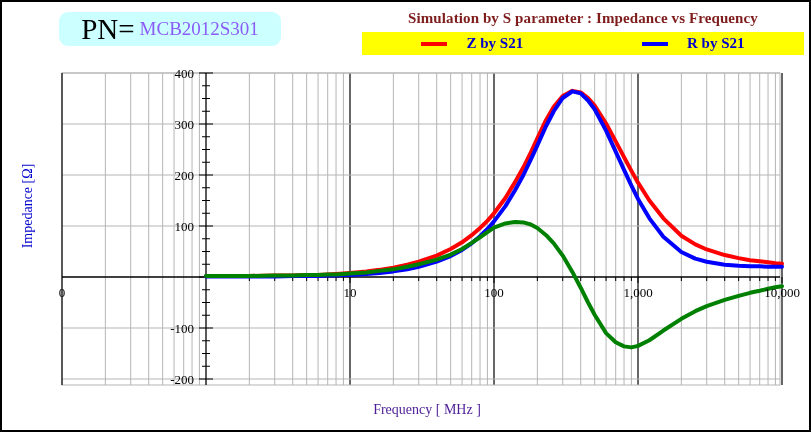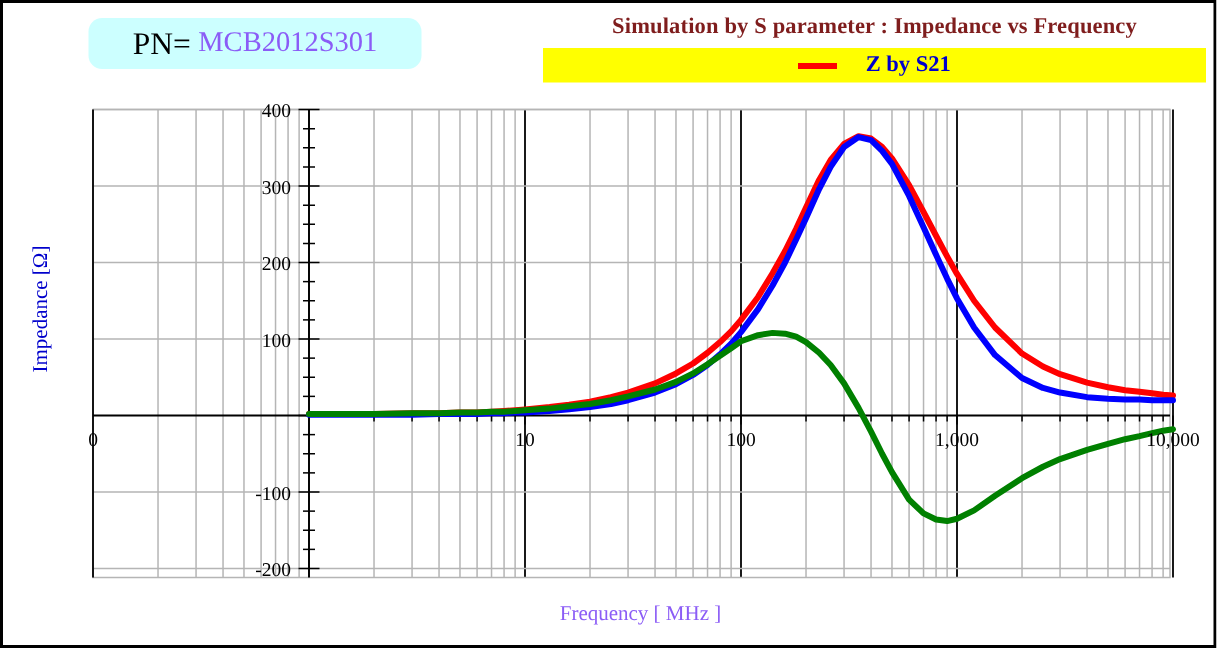--- a/index.html
+++ b/index.html
@@ -4,21 +4,21 @@
 <style>
   html,body{margin:0;padding:0;background:#ffffff;}
   body{font-family:"Liberation Serif",serif;}
   #page{position:relative;width:811px;height:432px;background:#fff;
         border:2px solid #000;box-sizing:border-box;overflow:hidden;}
 
   
   #pn-badge{position:absolute;left:57px;top:10px;width:222px;height:34px;
             background:#ccffff;border-radius:9px;display:flex;align-items:center;
             justify-content:center;}
-  #pn-badge .pn-prefix{font-size:21px;color:#000;font-family:"Liberation Serif",serif;}
+  #pn-badge .pn-prefix{font-size:29px;color:#000;font-family:"Liberation Serif",serif;}
   #pn-badge .pn-value{font-size:19px;color:#8b5cf6;font-family:"Liberation Serif",serif;
                       margin-left:5px;}
 
   
   #chart-title{position:absolute;left:360px;top:8px;width:442px;text-align:center;
                color:#7f1d1d;font-size:15px;font-weight:bold;
                font-family:"Liberation Serif",serif;letter-spacing:.1px;}
 
   
   #legend{position:absolute;left:360px;top:30px;width:442px;height:23px;
@@ -26,21 +26,21 @@
   .legend-item{display:flex;align-items:center;gap:19px;}
   .legend-swatch{display:inline-block;width:26px;height:4px;}
   .legend-label{color:#0000cc;font-size:15px;font-weight:bold;
                 font-family:"Liberation Serif",serif;}
 
   
   #ylabel{position:absolute;left:-54px;top:196px;width:160px;text-align:center;
           transform:rotate(-90deg);color:#0000cc;font-size:14px;
           font-family:"Liberation Serif",serif;}
   #xlabel{position:absolute;left:305px;top:400px;width:240px;text-align:center;
-          color:#8b5cf6;font-size:14px;font-family:"Liberation Serif",serif;}
+          color:#4c1d95;font-size:14px;font-family:"Liberation Serif",serif;}
 
   
   #plot{position:absolute;left:0;top:0;}
   .tick-text{font-family:"Liberation Serif",serif;font-size:13px;fill:#000;}
 </style>
 </head>
 <body>
 
 <div id="page">
 
@@ -48,20 +48,24 @@
     <span class="pn-prefix">PN=</span>
     <span class="pn-value">MCB2012S301</span>
   </div>
 
   <div id="chart-title">Simulation by S parameter : Impedance vs Frequency</div>
 
   <div id="legend">
     <div class="legend-item">
       <span class="legend-swatch" style="background: rgb(255, 0, 0);"></span>
       <span class="legend-label">Z by S21</span>
+    </div>
+    <div class="legend-item">
+      <span class="legend-swatch" style="background: rgb(0, 0, 255);"></span>
+      <span class="legend-label">R by S21</span>
     </div>
   </div>
 
   <div id="ylabel">Impedance [Ω]</div>
   <div id="xlabel">Frequency [ MHz ]</div>
 
   <svg id="plot" width="811" height="432">
     <g id="g-minor-grid">
         <line x1="247.3483193756133" y1="71" x2="247.3483193756133" y2="383" stroke="#b5b5b5" stroke-width="1"></line>
         <line x1="272.7054606796314" y1="71" x2="272.7054606796314" y2="383" stroke="#b5b5b5" stroke-width="1"></line>

